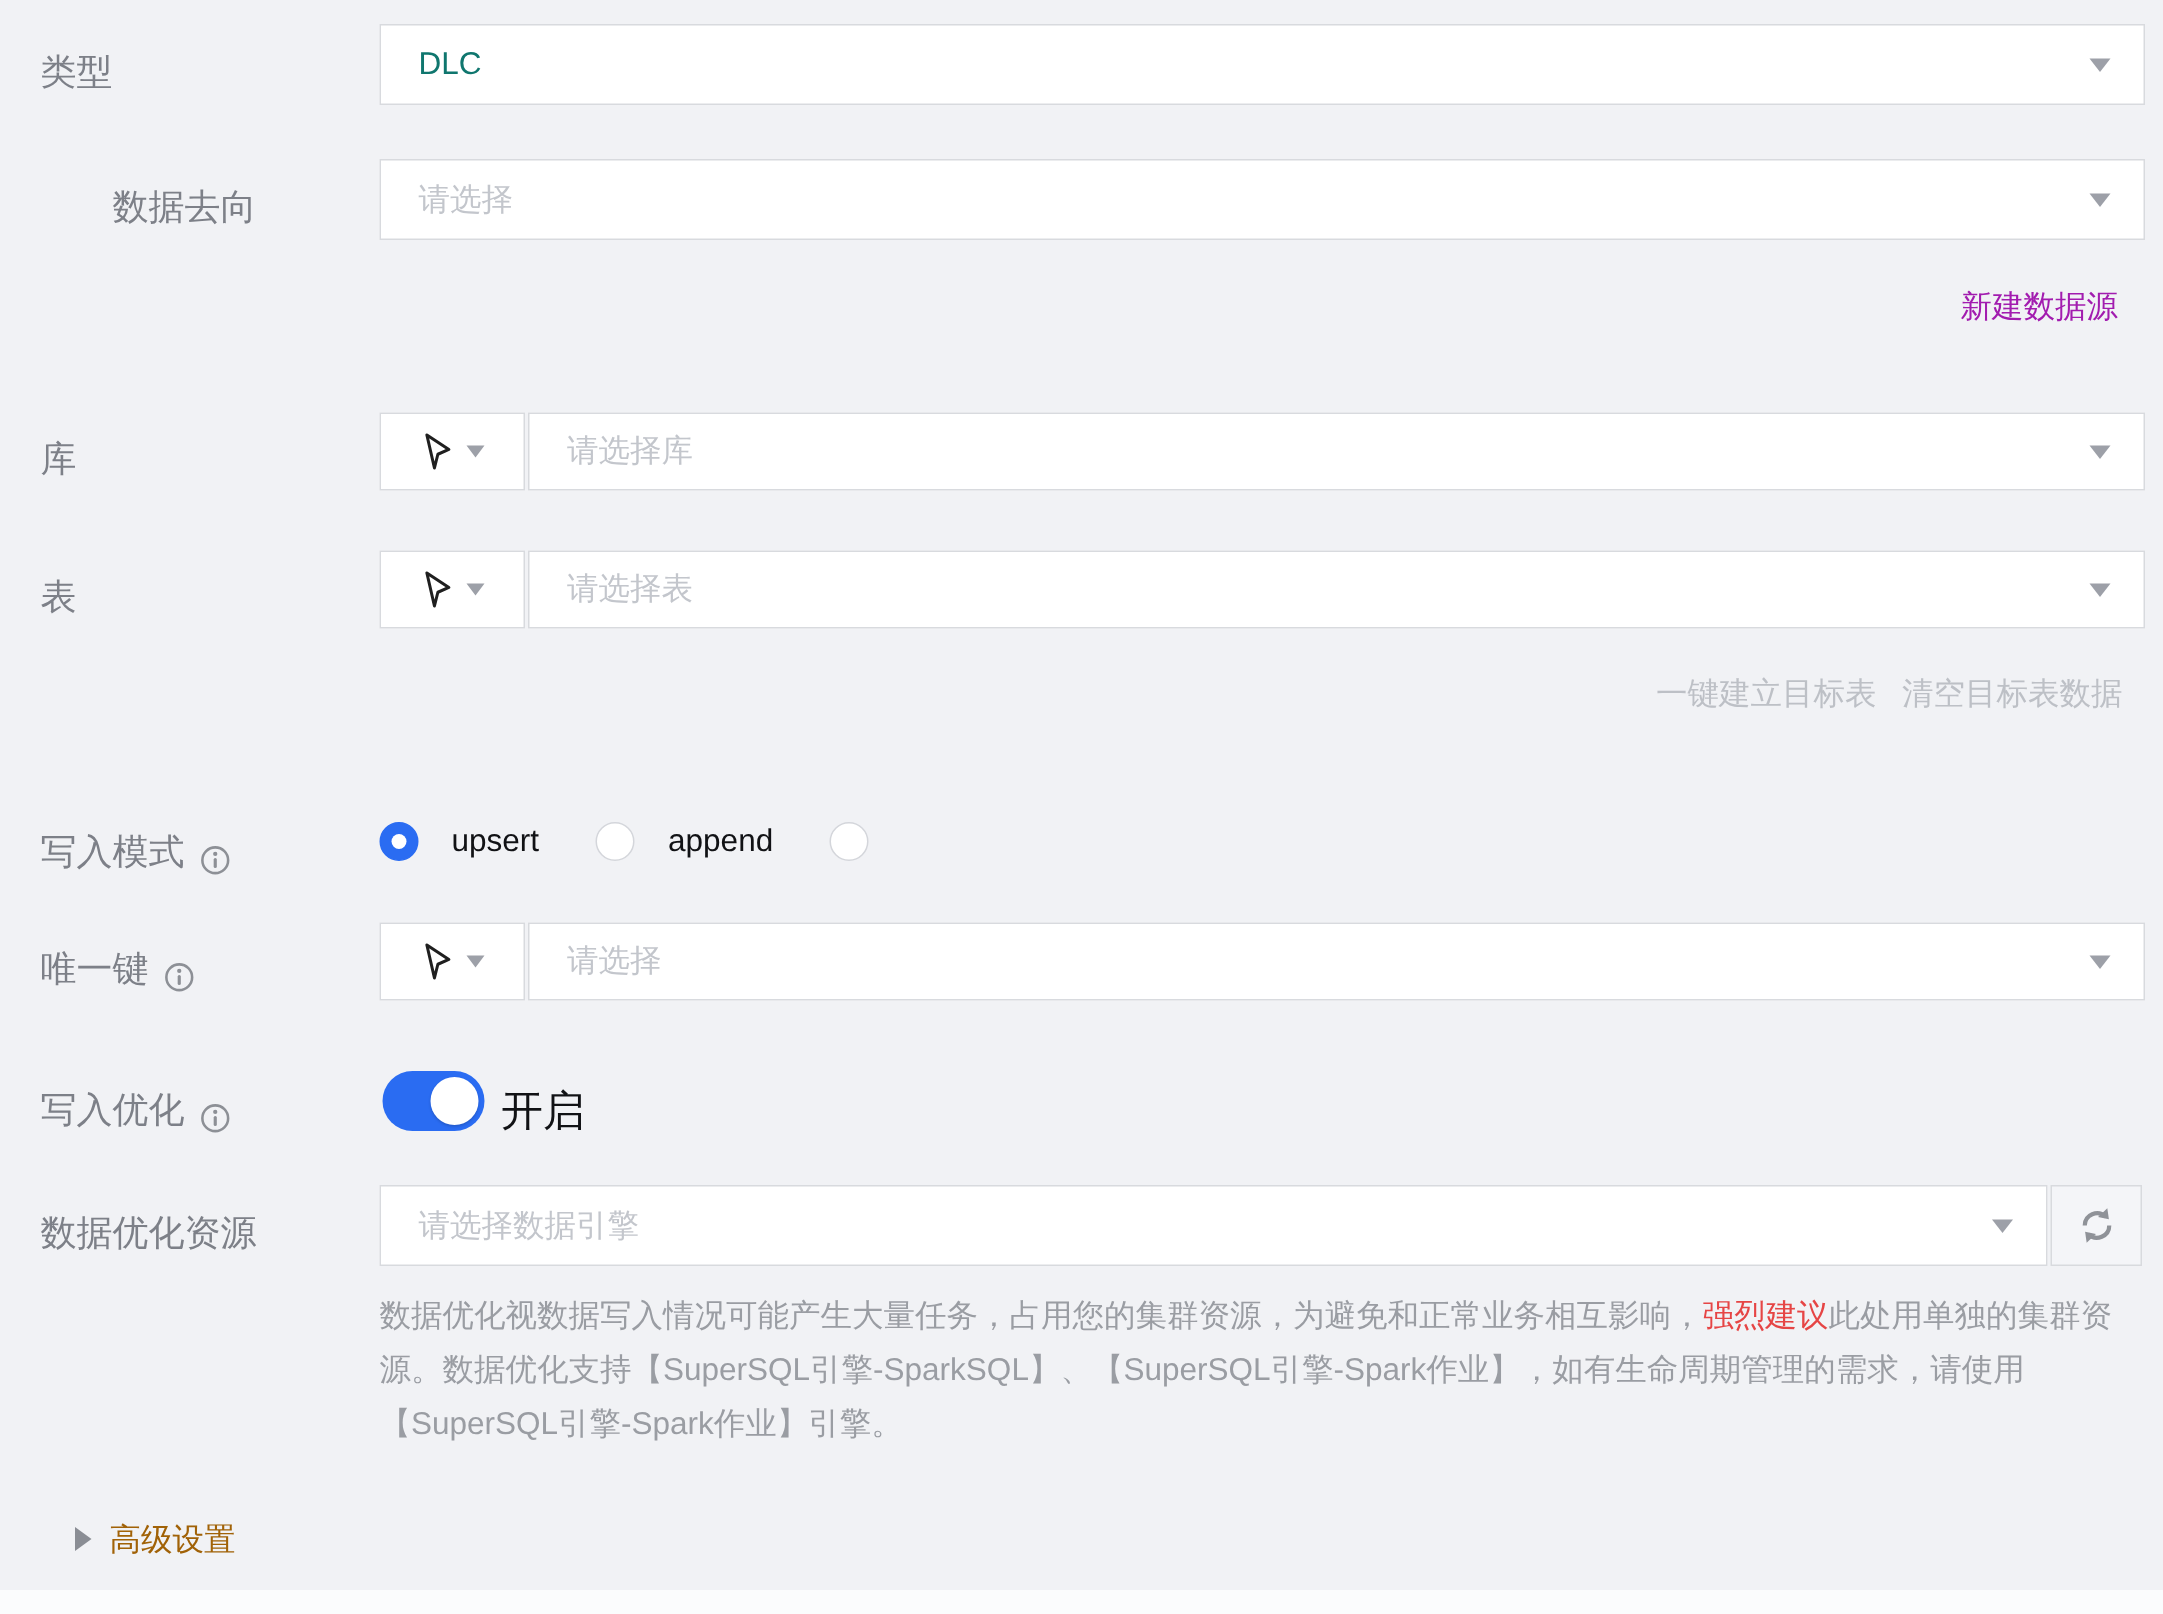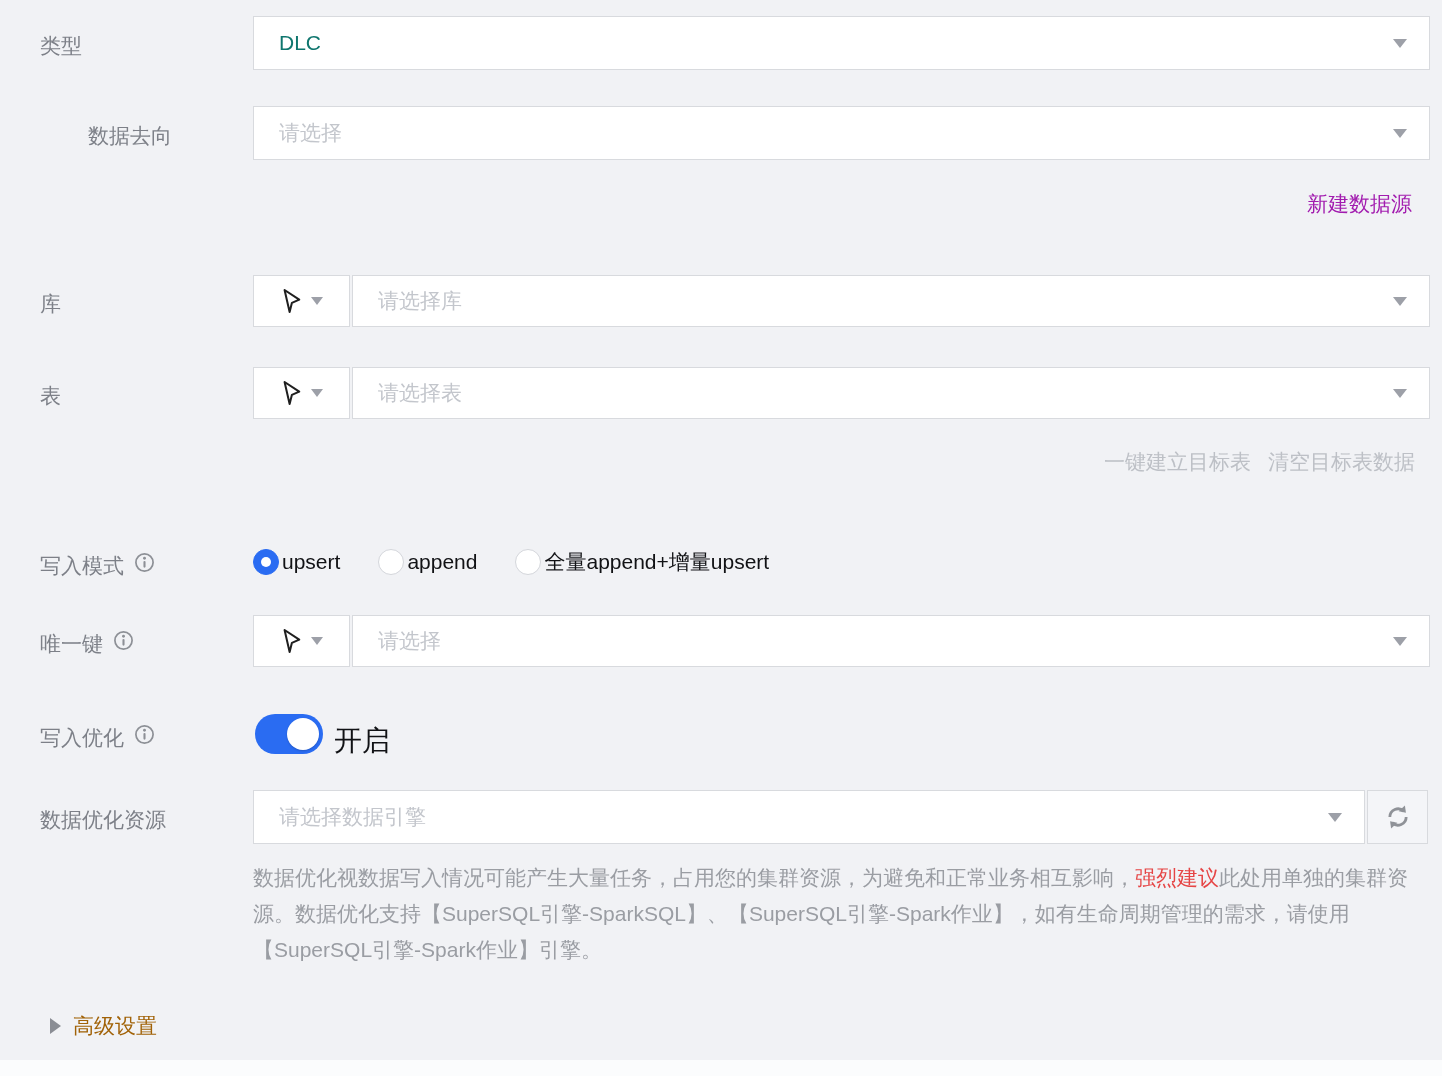--- a/index.html
+++ b/index.html
@@ -5,25 +5,25 @@
   * { box-sizing: border-box; margin: 0; padding: 0; }
   html,body { width:1442px; height:1076px; }
   body {
     position: relative;
     background: #f1f2f5;
     font-family: "Liberation Sans", "DejaVu Sans", sans-serif;
     overflow: hidden;
   }
   .label {
     position: absolute;
-    left: 40px;
+    left: 27px;
     color: #7d8088;
-    font-size: 21px;
-    display: flex;
-    align-items: flex-start;
+    font-size: 24px;
+    display: flex;
+    align-items: flex-end;
     gap: 10px;
     white-space: nowrap;
   }
   .select, .input-row {
     position: absolute;
     left: 253px;
     width: 1177px;
     height: 54px;
     display: flex;
     align-items: center;
@@ -87,21 +87,21 @@
   }
   .muted-links span { cursor: pointer; }
   .radio-group {
     position: absolute;
     left: 253px;
     top: 548px;
     display: flex;
     align-items: center;
     gap: 38px;
   }
-  .radio-option { display: flex; align-items: center; gap: 3px; cursor: pointer; }
+  .radio-option { display: flex; align-items: center; gap: 22px; cursor: pointer; }
   .radio-circle {
     width: 26px; height: 26px; border-radius: 50%;
     background: #fff; border: 1px solid #d4d6db;
     flex: none; position: relative;
   }
   .radio-circle.checked { background: #2a6cf2; border-color: #2a6cf2; }
   .radio-circle.checked::after {
     content: ""; position: absolute; left: 50%; top: 50%;
     width: 10px; height: 10px; border-radius: 50%;
     background: #fff; transform: translate(-50%, -50%);
@@ -239,21 +239,20 @@
   <div class="radio-option">
     <span class="radio-circle checked"></span>
     <span class="opt-label">upsert</span>
   </div>
   <div class="radio-option">
     <span class="radio-circle"></span>
     <span class="opt-label">append</span>
   </div>
   <div class="radio-option">
     <span class="radio-circle"></span>
-    <span class="opt-label">全量append+增量upsert</span>
   </div>
 </div>
 
 <div class="label" style="top:630px;">
   <span>唯一键</span>
   <span class="icon">
     <svg viewBox="0 0 22 22" width="21" height="21">
         <circle cx="11" cy="11" r="9" fill="none" stroke="#8d9096" stroke-width="1.8"></circle>
         <circle cx="11" cy="6.6" r="1.5" fill="#8d9096"></circle>
         <rect x="9.9" y="9.4" width="2.2" height="7" rx="1.1" fill="#8d9096"></rect>

